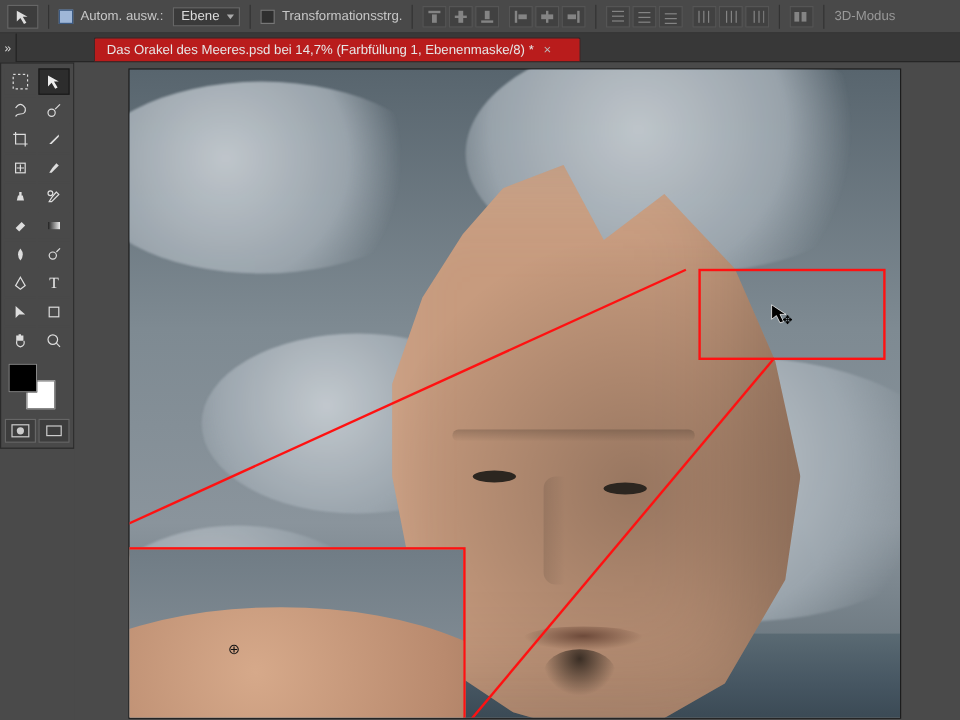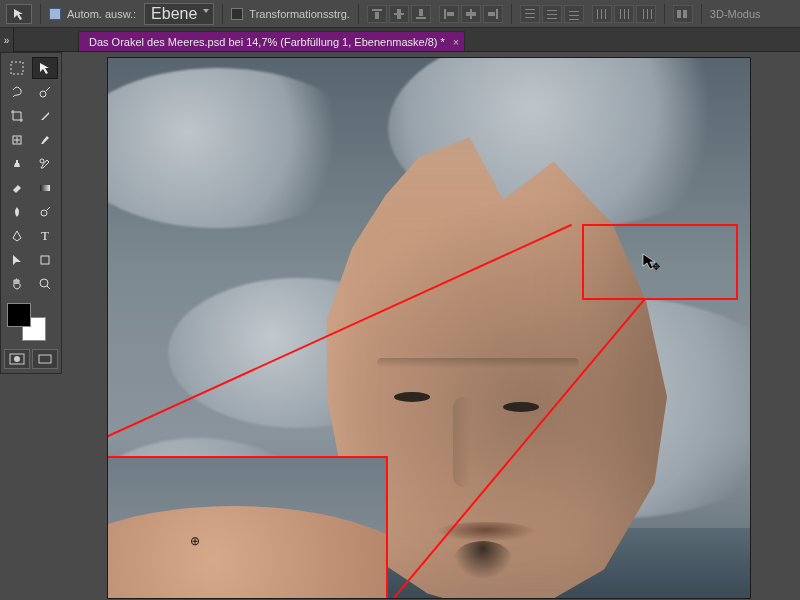--- a/index.html
+++ b/index.html
@@ -34,21 +34,21 @@
     border: 1px solid #777;
     display:inline-block;
     margin-right: 3px;
   }
   .options-bar .select {
     background: #3a3a3a;
     border: 1px solid #666;
     padding: 1px 16px 1px 6px;
     position: relative;
     color:#ddd;
-    font-size:16px;
+    font-size:11px;
   }
   .options-bar .select::after{
     content:"";position:absolute;right:4px;top:5px;
     border-left:3px solid transparent;border-right:3px solid transparent;
     border-top:4px solid #aaa;
   }
   .options-bar .vsep{width:1px;height:20px;background:#333;}
   .options-bar .align-grp{display:flex;gap:2px;}
   .options-bar .align-btn{
     width:20px;height:18px;border:1px solid #555;background:#414141;
@@ -59,24 +59,24 @@
   .options-bar .trail{color:#999;white-space:nowrap}
 
   .tab-strip {
     height: 24px;
     background: #383838;
     border-bottom: 1px solid #222;
     display:flex;align-items:flex-end;
     padding-left: 78px;
   }
   .tab {
-    background: #701a75;
+    background: #b91c1c;
     border: 1px solid #2a2a2a;
     border-bottom:none;
-    padding: 4px 5px 3px 10px;
+    padding: 4px 24px 3px 10px;
     font-size: 11px;
     color: #e6e6e6;
     display:flex;align-items:center;gap:8px;
     border-radius: 2px 2px 0 0;
   }
   .tab .close{color:#bbb;font-size:11px}
 
   .left-strip{
     position:absolute;left:0;top:28px;width:14px;height:24px;
     background:#3a3a3a;border-right:1px solid #222;

